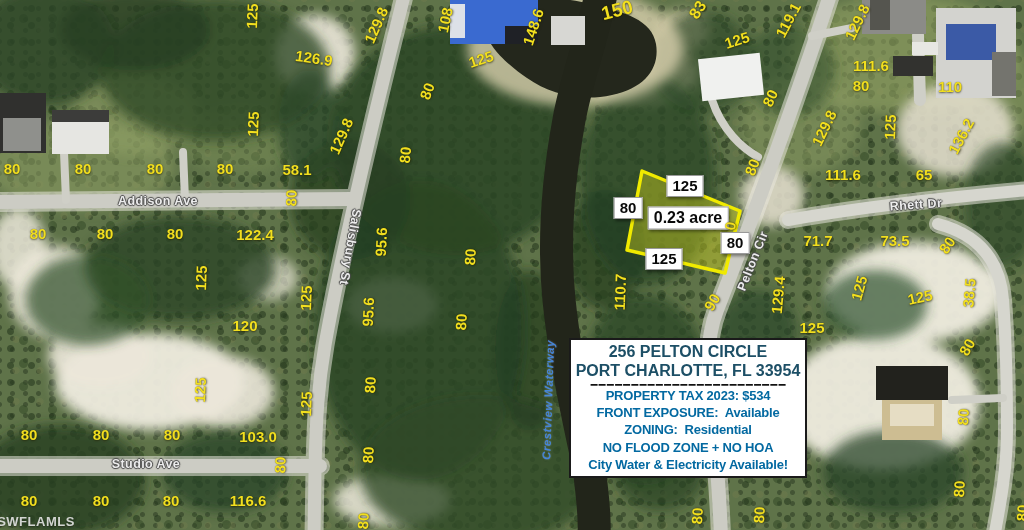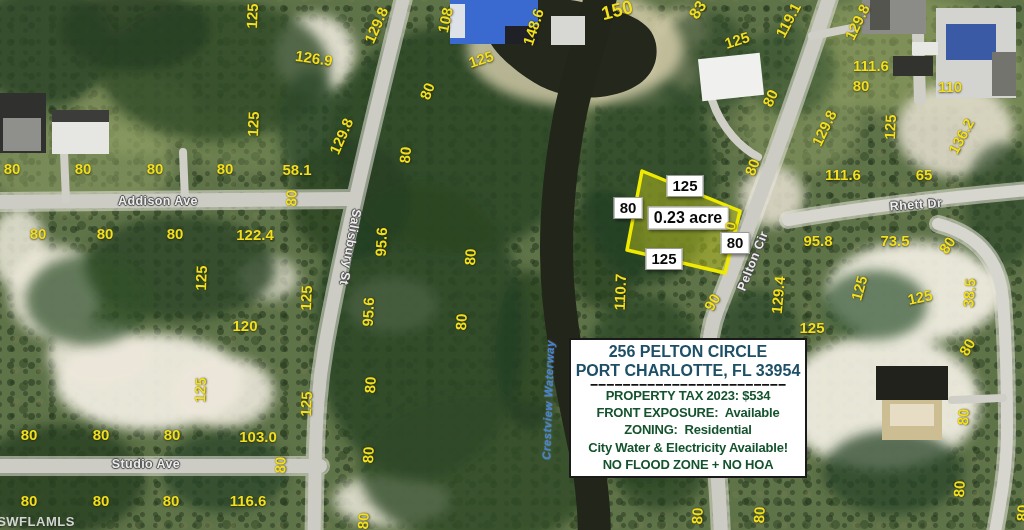--- a/index.html
+++ b/index.html
@@ -26,21 +26,21 @@
            border:1px solid #999;box-shadow:1px 2px 3px rgba(0,0,0,.45);}
   .lbl-wm{color:rgba(240,240,240,.85);font-size:13px;letter-spacing:.5px;
            text-shadow:0 1px 2px rgba(0,0,0,.4);}
   .info-box{position:absolute;left:569px;top:338px;width:238px;height:140px;
            background:#ffffff;border:2px solid #1a1a1a;box-sizing:border-box;
            display:flex;flex-direction:column;justify-content:center;align-items:center;
            text-align:center;gap:1px;padding:3px 2px;}
   .info-addr{color:#1d4f66;font-weight:bold;font-size:16px;line-height:1.15;white-space:pre;}
   .info-div{color:#111;font-weight:bold;font-size:14px;line-height:.8;white-space:nowrap;
             overflow:hidden;max-width:230px;}
-  .info-line{color:#14532d;font-weight:bold;font-size:13px;line-height:1.25;white-space:pre;
+  .info-line{color:#0369a1;font-weight:bold;font-size:13px;line-height:1.25;white-space:pre;
             letter-spacing:-0.2px;}
 </style>
 </head>
 <body>
 
 <div class="stage">
 
   <div class="terrain"></div>
 
   <svg class="map-svg" width="1024" height="530" viewBox="0 0 1024 530">
@@ -231,21 +231,21 @@
       <span class="lbl lbl-dim" style="left: 871px; top: 65px; transform: translate(-50%, -50%) rotate(0deg);">111.6</span>
       <span class="lbl lbl-dim" style="left: 861px; top: 85px; transform: translate(-50%, -50%) rotate(0deg);">80</span>
       <span class="lbl lbl-dim" style="left: 938px; top: 86px; transform: translate(-50%, -50%) rotate(0deg); padding-left: 24px;">110</span>
       <span class="lbl lbl-dim" style="left: 770px; top: 98px; transform: translate(-50%, -50%) rotate(-65deg);">80</span>
       <span class="lbl lbl-dim" style="left: 824px; top: 128px; transform: translate(-50%, -50%) rotate(-64deg);">129.8</span>
       <span class="lbl lbl-dim" style="left: 890px; top: 127px; transform: translate(-50%, -50%) rotate(-88deg);">125</span>
       <span class="lbl lbl-dim" style="left: 961px; top: 136px; transform: translate(-50%, -50%) rotate(-62deg);">136.2</span>
       <span class="lbl lbl-dim" style="left: 752px; top: 167px; transform: translate(-50%, -50%) rotate(-70deg);">80</span>
       <span class="lbl lbl-dim" style="left: 843px; top: 174px; transform: translate(-50%, -50%) rotate(0deg);">111.6</span>
       <span class="lbl lbl-dim" style="left: 924px; top: 174px; transform: translate(-50%, -50%) rotate(0deg);">65</span>
-      <span class="lbl lbl-dim" style="left: 818px; top: 240px; transform: translate(-50%, -50%) rotate(0deg);">95.8</span>
+      <span class="lbl lbl-dim" style="left: 818px; top: 240px; transform: translate(-50%, -50%) rotate(0deg);">71.7</span>
       <span class="lbl lbl-dim" style="left: 895px; top: 240px; transform: translate(-50%, -50%) rotate(0deg);">73.5</span>
       <span class="lbl lbl-dim" style="left: 947px; top: 245px; transform: translate(-50%, -50%) rotate(-55deg);">80</span>
       <span class="lbl lbl-dim" style="left: 778px; top: 295px; transform: translate(-50%, -50%) rotate(-85deg);">129.4</span>
       <span class="lbl lbl-dim" style="left: 859px; top: 288px; transform: translate(-50%, -50%) rotate(-75deg);">125</span>
       <span class="lbl lbl-dim" style="left: 969px; top: 293px; transform: translate(-50%, -50%) rotate(-85deg);">38.5</span>
       <span class="lbl lbl-dim" style="left: 920px; top: 297px; transform: translate(-50%, -50%) rotate(-12deg);">125</span>
       <span class="lbl lbl-dim" style="left: 812px; top: 327px; transform: translate(-50%, -50%) rotate(0deg);">125</span>
       <span class="lbl lbl-dim" style="left: 967px; top: 347px; transform: translate(-50%, -50%) rotate(-60deg);">80</span>
       <span class="lbl lbl-dim" style="left: 963px; top: 417px; transform: translate(-50%, -50%) rotate(-87deg);">80</span>
       <span class="lbl lbl-dim" style="left: 959px; top: 489px; transform: translate(-50%, -50%) rotate(-87deg);">80</span>
@@ -254,17 +254,17 @@
       <span class="lbl lbl-dim" style="left: 1022px; top: 513px; transform: translate(-50%, -50%) rotate(-87deg);">80</span>
     </div>
 
   <div class="info-box">
     <div class="info-addr">256 PELTON CIRCLE</div>
     <div class="info-addr">PORT CHARLOTTE, FL 33954</div>
     <div class="info-div">========================</div>
     <div class="info-line">PROPERTY TAX 2023: $534</div>
     <div class="info-line">FRONT EXPOSURE:  Available</div>
     <div class="info-line">ZONING:  Residential</div>
+    <div class="info-line">NO FLOOD ZONE + NO HOA</div>
     <div class="info-line">City Water &amp; Electricity Available!</div>
-    <div class="info-line">NO FLOOD ZONE + NO HOA</div>
   </div>
 
 </div>
 
 </body></html>

